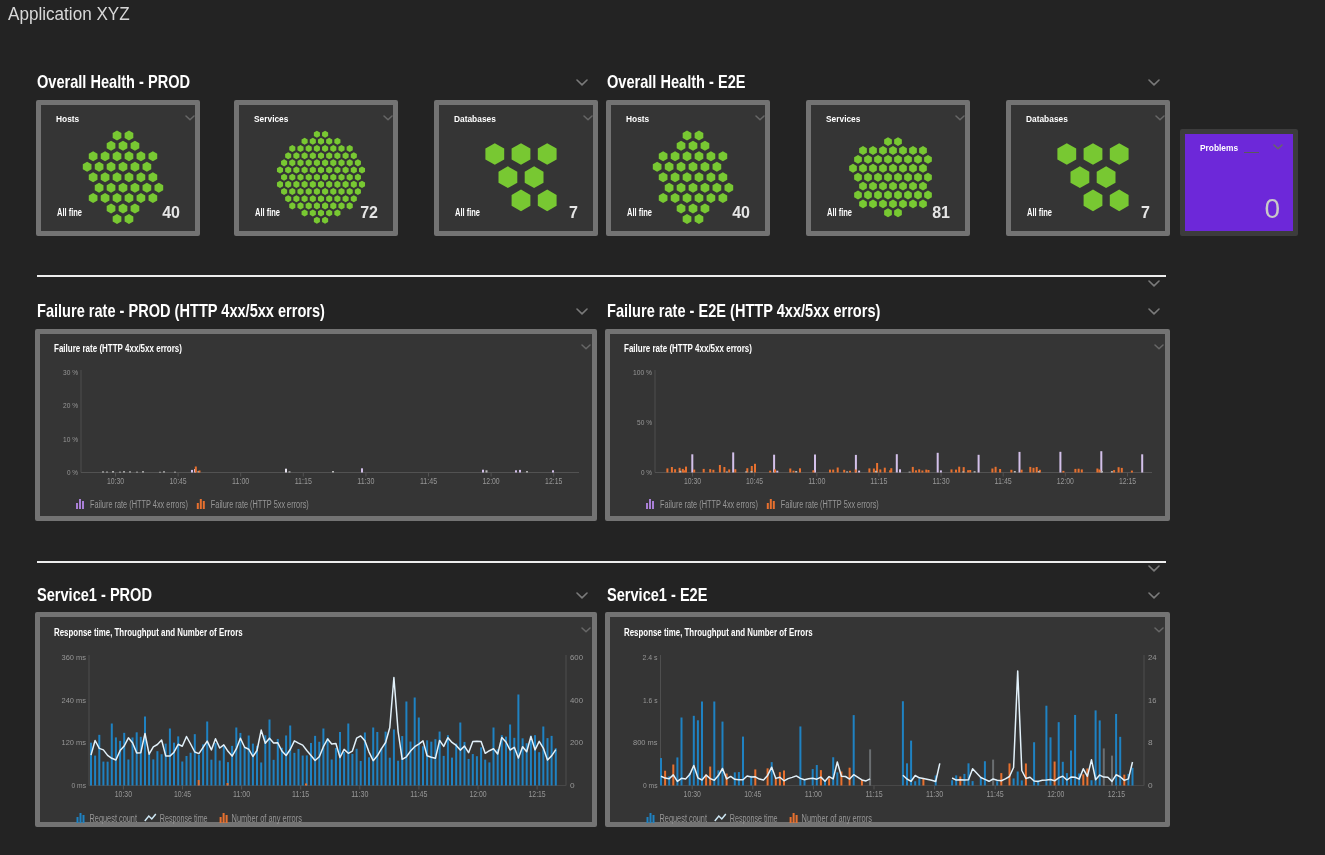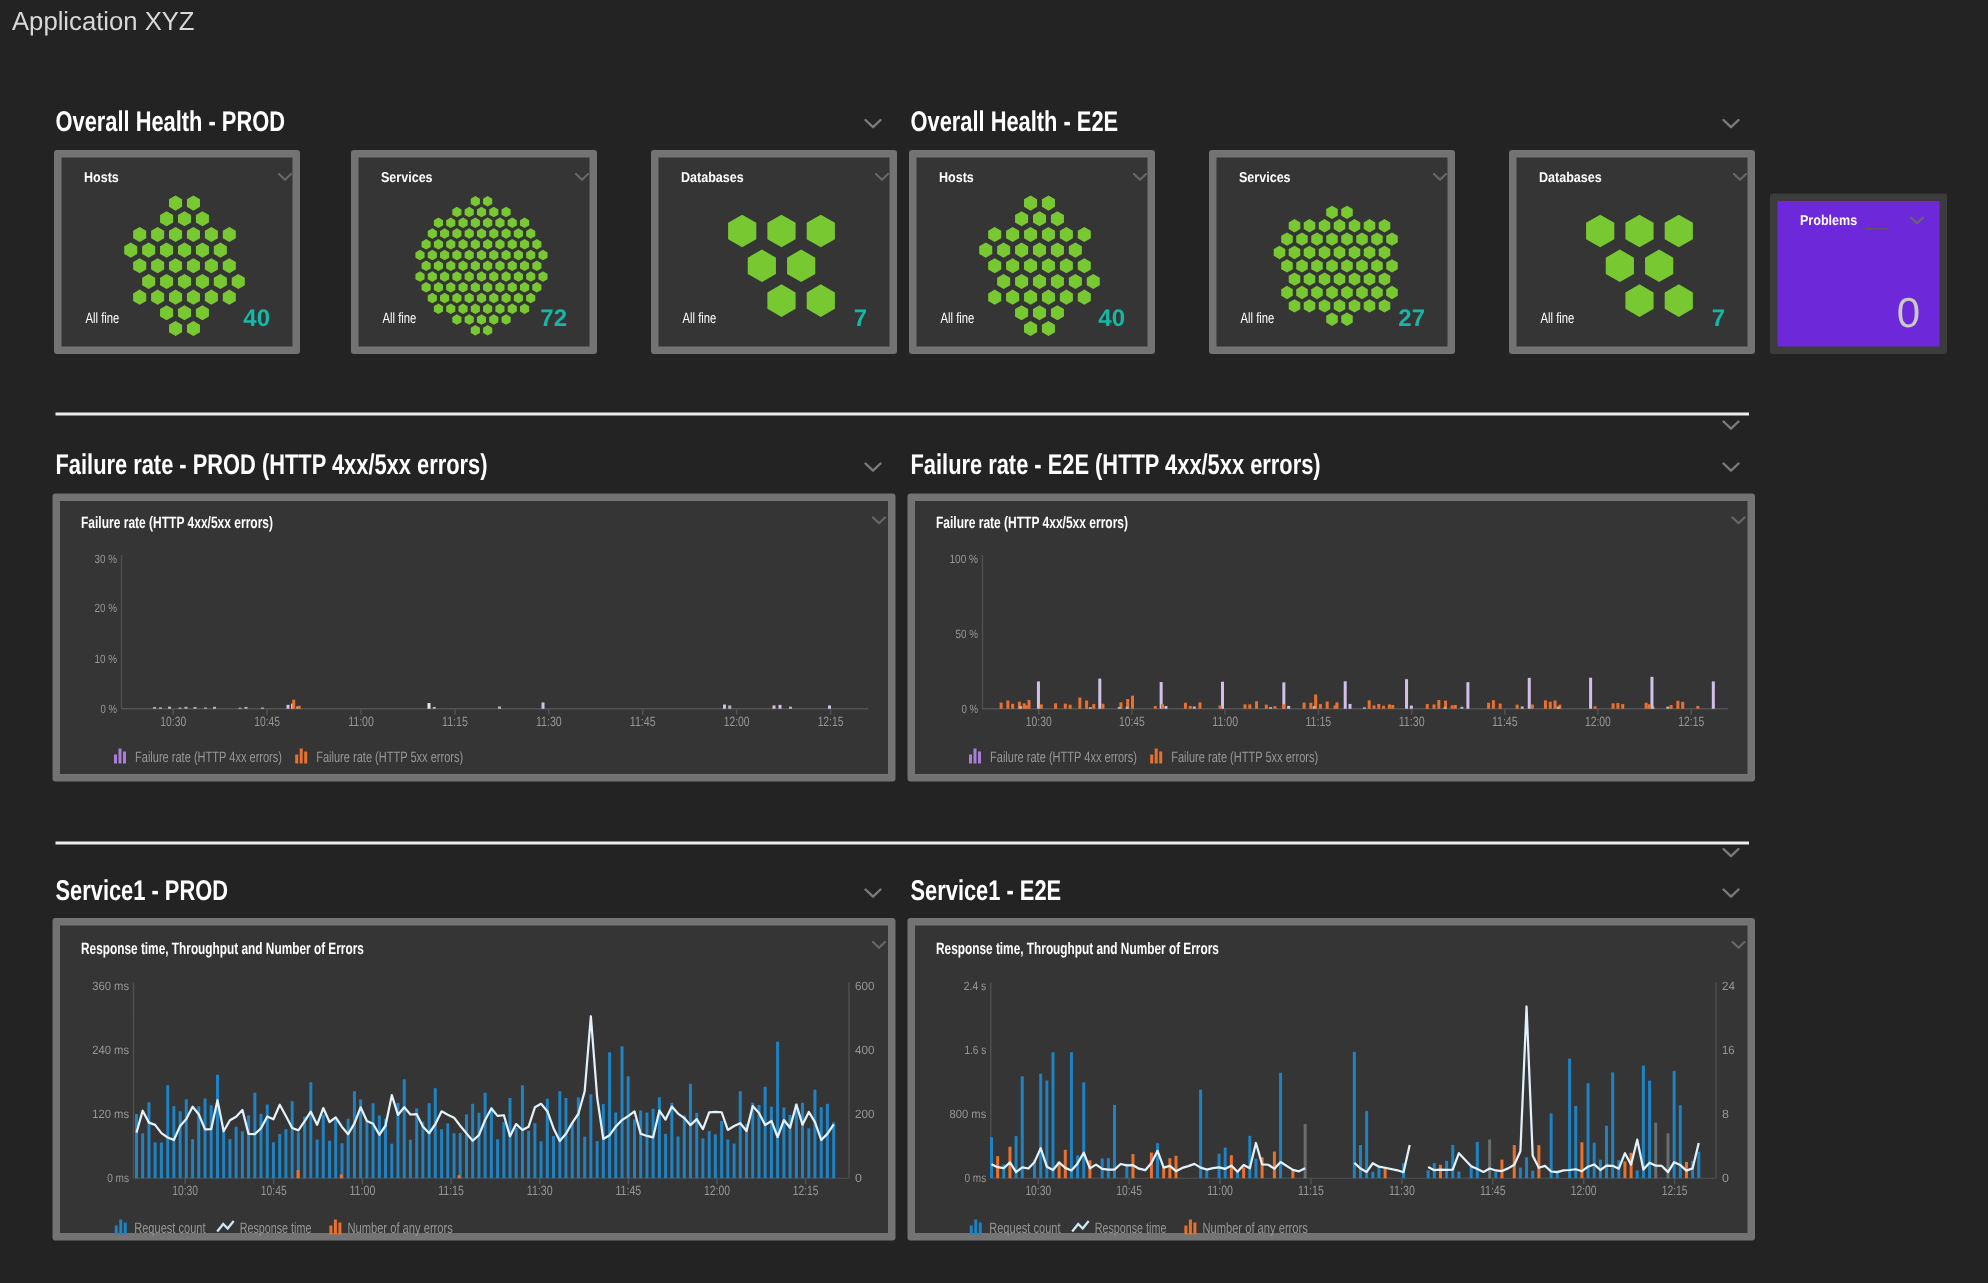--- a/index.html
+++ b/index.html
@@ -1,23 +1,23 @@
 <!DOCTYPE html>
 <html><head><meta charset="utf-8">
 <style>
 * { margin:0; padding:0; box-sizing:border-box; }
 html,body { width:1325px; height:855px; background:#232323; overflow:hidden;
   font-family:"Liberation Sans", sans-serif; }
 .tile { position:absolute; background:#353535; border:5px solid #737373; border-radius:2px; }
 .ttitle { position:absolute; left:15px; top:9px; font-size:9.5px; font-weight:700; color:#fff; line-height:1; }
 .ttitle span, .allfine span { display:inline-block; transform-origin:0 0; }
 .ttitle span { transform:scaleX(0.88); }
-.allfine { position:absolute; left:16px; bottom:13px; font-size:10px; font-weight:400; color:#fff; line-height:1;text-align:right; }
+.allfine { position:absolute; left:16px; bottom:13px; font-size:10px; font-weight:700; color:#fff; line-height:1;text-align:right; }
 .allfine span { transform:scaleX(0.75); }
-.bignum { position:absolute; right:15px; bottom:10px; font-size:16px; font-weight:700; color:#14b8a6; line-height:1; }
+.bignum { position:absolute; right:15px; bottom:10px; font-size:16px; font-weight:700; color:#e5e5e5; line-height:1; }
 .shead { position:absolute; font-size:19px; font-weight:700; color:#fff; line-height:1;
   transform:scaleX(0.7667); transform-origin:0 0; white-space:nowrap; }
 .sep { position:absolute; left:37px; width:1129px; height:2px; background:#ededed; }
 </style></head>
 <body>
 <div style="position:absolute;left:8px;top:6px;font-size:17.5px;color:#d8d8d8;line-height:1;transform:scaleX(0.9774);transform-origin:0 0">Application XYZ</div>
 
 <div class="shead" style="left:37px;top:72px">Overall Health - PROD</div>
 <svg style="position:absolute;left:576px;top:79px" width="12" height="7">
     <path d="M1 1 L6.0 5.8 L11 1" stroke="#7a7a7a" stroke-width="1.6" fill="none" stroke-linecap="round" stroke-linejoin="round"></path>
@@ -322,21 +322,21 @@
         <path d="M112.00,103.35 L108.15,101.12 L108.15,96.68 L112.00,94.45 L115.85,96.68 L115.85,101.12 Z"></path>
         <path d="M77.00,112.25 L73.15,110.02 L73.15,105.58 L77.00,103.35 L80.85,105.58 L80.85,110.02 Z"></path>
         <path d="M87.00,112.25 L83.15,110.02 L83.15,105.58 L87.00,103.35 L90.85,105.58 L90.85,110.02 Z"></path>
       </g>
     </svg>
 <div class="ttitle"><span>Services</span></div>
 <svg style="position:absolute;left:144px;top:10px" width="10" height="6">
       <path d="M1 1 L5.0 4.8 L9 1" stroke="#676767" stroke-width="1.5" fill="none" stroke-linecap="round" stroke-linejoin="round"></path>
     </svg>
 <div class="allfine"><span>All fine</span></div>
-<div class="bignum">27</div>
+<div class="bignum">81</div>
 </div>
 <div class="tile" style="left:1006px;top:100px;width:164px;height:136px">
 <svg width="164" height="136" style="position:absolute;left:0;top:0">
       <g fill="#78c832">
         <path d="M55.80,59.85 L46.40,54.43 L46.40,43.57 L55.80,38.15 L65.20,43.57 L65.20,54.43 Z"></path>
         <path d="M82.00,59.85 L72.60,54.43 L72.60,43.57 L82.00,38.15 L91.40,43.57 L91.40,54.43 Z"></path>
         <path d="M108.20,59.85 L98.80,54.43 L98.80,43.57 L108.20,38.15 L117.60,43.57 L117.60,54.43 Z"></path>
         <path d="M68.90,83.05 L59.50,77.63 L59.50,66.77 L68.90,61.35 L78.30,66.77 L78.30,77.63 Z"></path>
         <path d="M95.10,83.05 L85.70,77.63 L85.70,66.77 L95.10,61.35 L104.50,66.77 L104.50,77.63 Z"></path>
         <path d="M82.00,106.25 L72.60,100.83 L72.60,89.97 L82.00,84.55 L91.40,89.97 L91.40,100.83 Z"></path>

